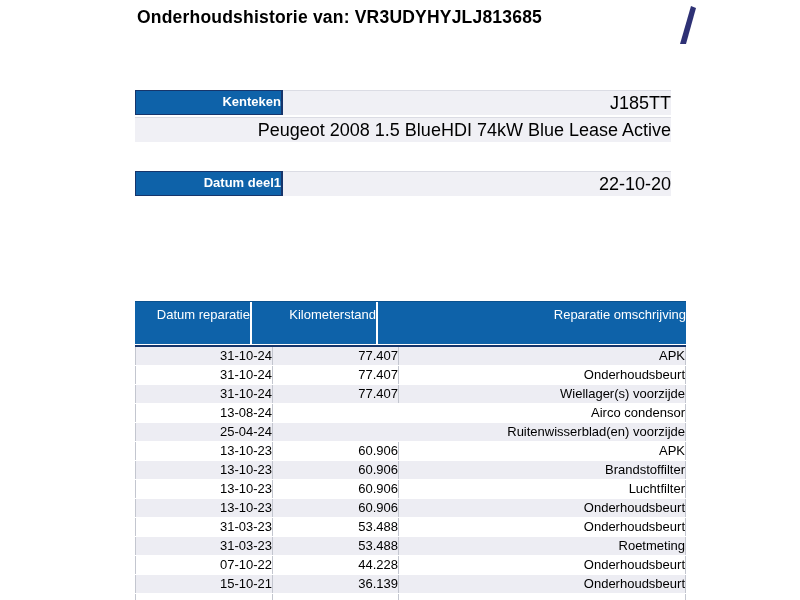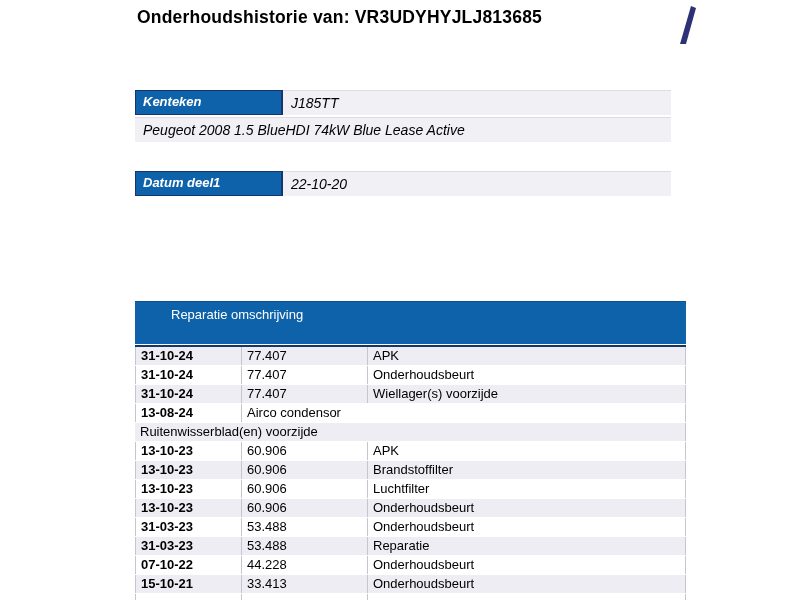--- a/index.html
+++ b/index.html
@@ -5,20 +5,21 @@
   * { margin: 0; padding: 0; box-sizing: border-box; }
   html, body { background: #ffffff; }
   #page {
     position: relative;
     width: 800px;
     height: 600px;
     background: #ffffff;
     overflow: hidden;
     font-family: "Liberation Sans", "DejaVu Sans", sans-serif;
     color: #000000;
+    text-align: right;
   }
 
   
   #page-title {
     position: absolute;
     left: 137px;
     top: 7px;
     font-size: 17.5px;
     font-weight: bold;
     color: #000000;
@@ -34,21 +35,20 @@
     width: 30px;
     height: 48px;
   }
 
   
   #info-table {
     position: absolute;
     left: 135px;
     top: 90px;
     width: 536px;
-    font-style: italic;
   }
   .info-row {
     display: flex;
     margin-bottom: 2px;
     height: 25px;
   }
   .info-label {
     width: 148px;
     background: #0e62a9;
     border: 1px solid #16356b;
@@ -58,21 +58,21 @@
     font-size: 13px;
     line-height: 22px;
     padding-left: 7px;
     overflow: hidden;
     white-space: nowrap;
   }
   .info-value {
     flex: 1;
     background: #f0f0f5;
     border-top: 1px solid #dbdce4;
-    font-size: 14px;
+    font-size: 18px;
     line-height: 24px;
     padding-left: 8px;
     white-space: nowrap;
     overflow: hidden;
   }
 
   
   #mt-table {
     position: absolute;
     left: 135px;
@@ -108,21 +108,21 @@
   .mt-row.odd  { background: #ededf3; }
   .mt-row.even { background: #ffffff; }
   .mt-td {
     font-size: 13px;
     line-height: 18px;
     padding-left: 5px;
     border-right: 1px solid #c3c6cf;
     white-space: nowrap;
     overflow: hidden;
   }
-  .mt-td.c1 { width: 107px; border-left: 1px solid #c3c6cf; font-weight: bold; }
+  .mt-td.c1 { width: 138px; border-left: 1px solid #c3c6cf; }
   .mt-td.c2 { width: 126px; }
   .mt-td.c3 { flex: 1; }
   .mt-row.stub { height: 7px; border-bottom: none; background: #ffffff; }
   .mt-row.stub .mt-td { height: 7px; }
 </style>
 </head>
 <body>
 
 <div id="page">
 
@@ -143,20 +143,22 @@
       <div class="info-row">
       </div>
       <div class="info-row">
         <div class="info-label">Datum deel1</div>
         <div class="info-value">22-10-20</div>
       </div>
     </div>
 
   <div id="mt-table">
     <div id="mt-header">
+        <div class="mt-th c1">Datum reparatie</div>
+        <div class="mt-th c2">Kilometerstand</div>
         <div class="mt-th c3">Reparatie omschrijving</div>
       </div>
     <div id="mt-divider-gap"></div>
     <div id="mt-divider"></div>
     <div id="mt-body">
         <div class="mt-row odd">
           <div class="mt-td c1">31-10-24</div>
           <div class="mt-td c2">77.407</div>
           <div class="mt-td c3">APK</div>
         </div>
@@ -168,20 +170,21 @@
         <div class="mt-row odd">
           <div class="mt-td c1">31-10-24</div>
           <div class="mt-td c2">77.407</div>
           <div class="mt-td c3">Wiellager(s) voorzijde</div>
         </div>
         <div class="mt-row even">
           <div class="mt-td c1">13-08-24</div>
           <div class="mt-td c3">Airco condensor</div>
         </div>
         <div class="mt-row odd">
+          <div class="mt-td c1">25-04-24</div>
           <div class="mt-td c3">Ruitenwisserblad(en) voorzijde</div>
         </div>
         <div class="mt-row even">
           <div class="mt-td c1">13-10-23</div>
           <div class="mt-td c2">60.906</div>
           <div class="mt-td c3">APK</div>
         </div>
         <div class="mt-row odd">
           <div class="mt-td c1">13-10-23</div>
           <div class="mt-td c2">60.906</div>
@@ -198,30 +201,30 @@
           <div class="mt-td c3">Onderhoudsbeurt</div>
         </div>
         <div class="mt-row even">
           <div class="mt-td c1">31-03-23</div>
           <div class="mt-td c2">53.488</div>
           <div class="mt-td c3">Onderhoudsbeurt</div>
         </div>
         <div class="mt-row odd">
           <div class="mt-td c1">31-03-23</div>
           <div class="mt-td c2">53.488</div>
-          <div class="mt-td c3">Reparatie</div>
+          <div class="mt-td c3">Roetmeting</div>
         </div>
         <div class="mt-row even">
           <div class="mt-td c1">07-10-22</div>
           <div class="mt-td c2">44.228</div>
           <div class="mt-td c3">Onderhoudsbeurt</div>
         </div>
         <div class="mt-row odd">
           <div class="mt-td c1">15-10-21</div>
-          <div class="mt-td c2">33.413</div>
+          <div class="mt-td c2">36.139</div>
           <div class="mt-td c3">Onderhoudsbeurt</div>
         </div>
         <div class="mt-row stub">
           <div class="mt-td c1"></div>
           <div class="mt-td c2"></div>
           <div class="mt-td c3"></div>
         </div>
       </div>
   </div>
 

